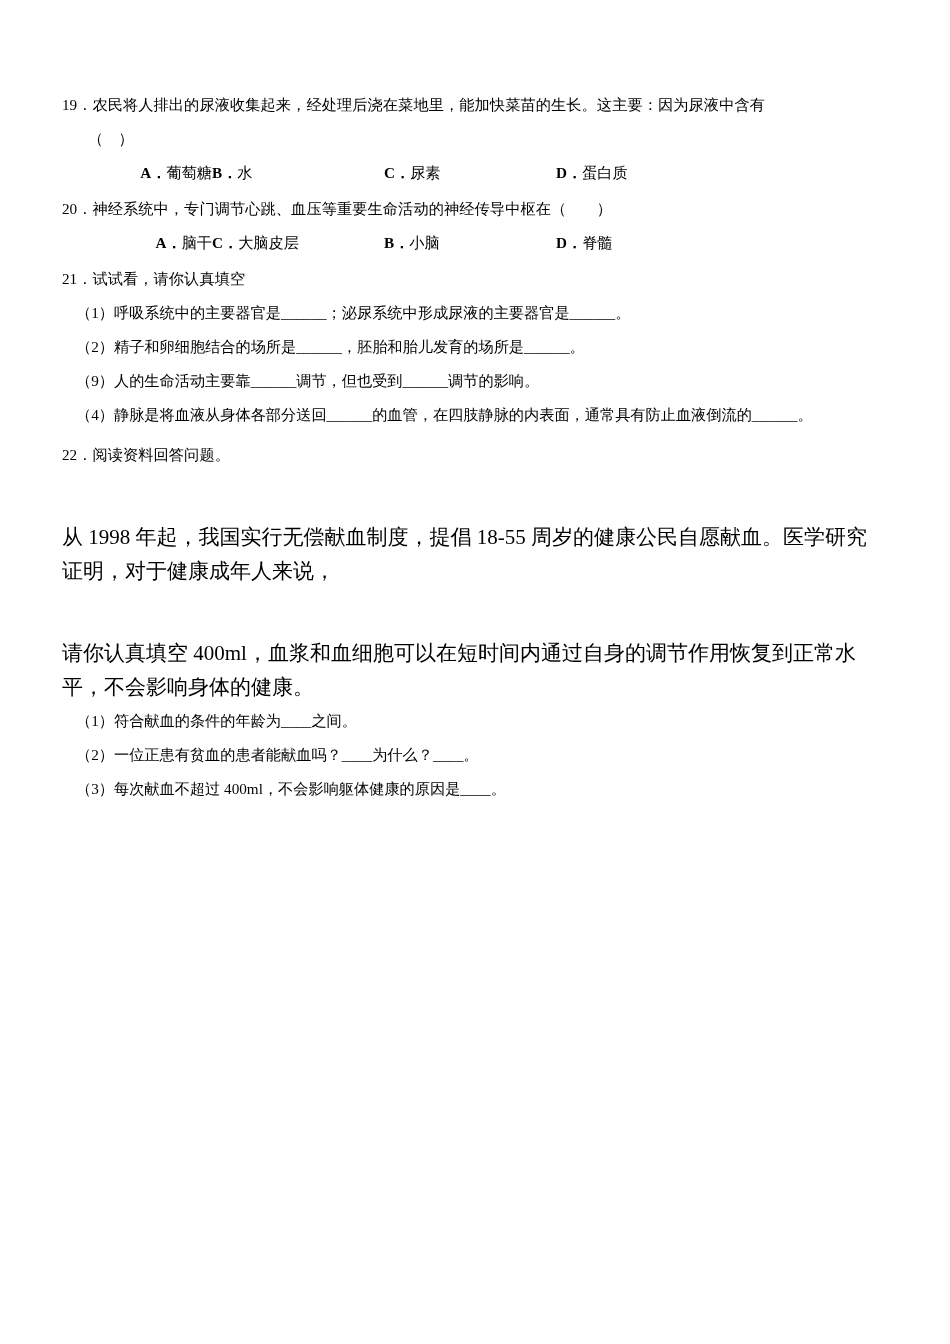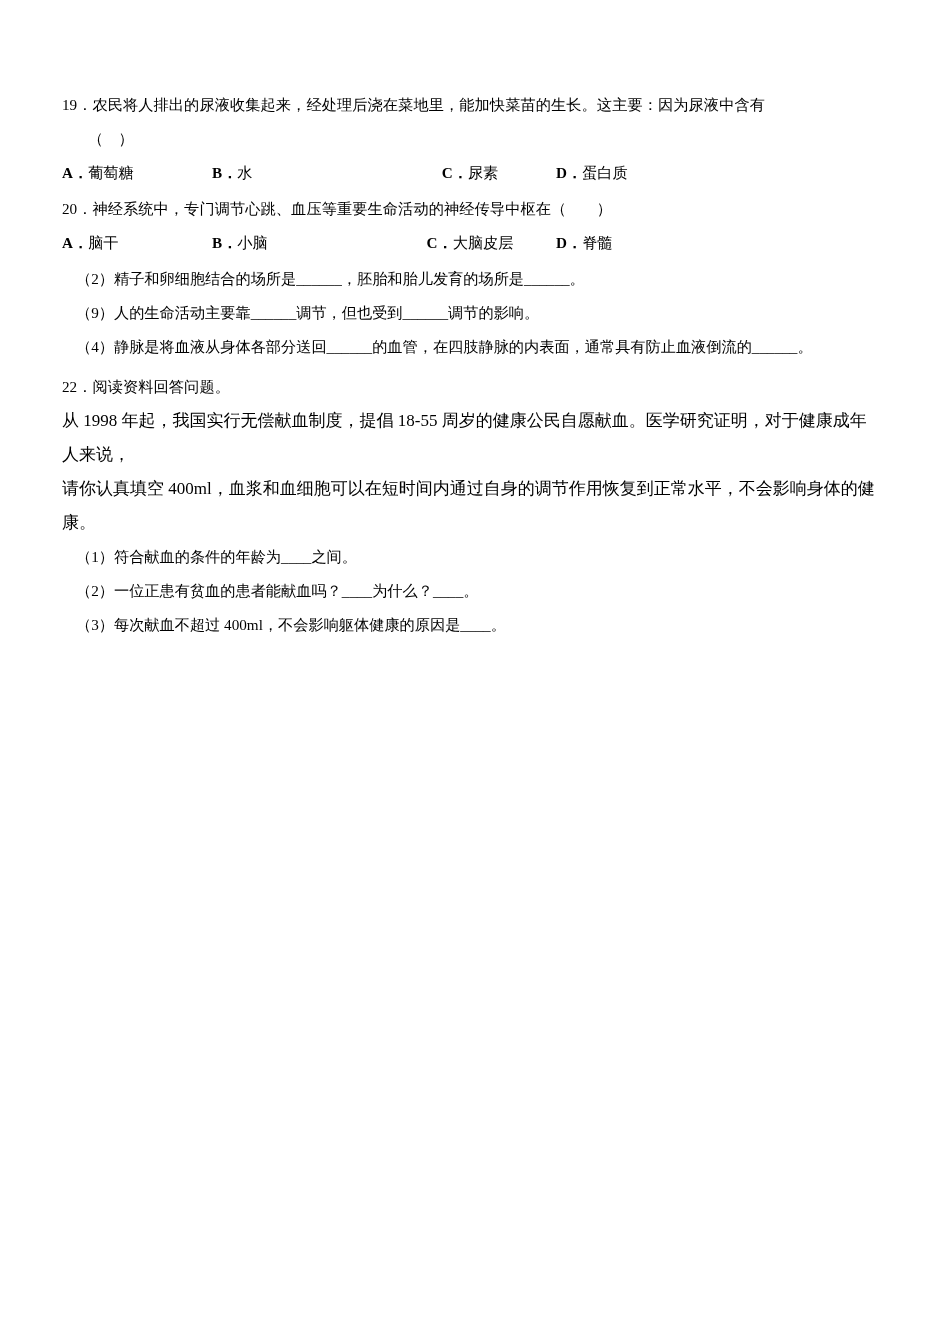--- a/index.html
+++ b/index.html
@@ -40,31 +40,32 @@
     font-size: 15.2px;
     line-height: 34px;
   }
   .opt {
     white-space: nowrap;
   }
   .opt-label {
     font-weight: bold;
     font-family: "Liberation Serif", serif;
   }
-  .opt-w1 { width: 150px; }
+  .opt-w1 { width: 150px; text-align: right; }
   .opt-w2 { width: 172px; }
-  .opt-w3 { width: 172px; text-align: center; }
+  .opt-w3 { width: 172px; }
   .sub {
     padding-left: 14px;
     font-size: 15.2px;
     line-height: 34px;
   }
   .passage {
-    font-size: 17px;
+    font-size: 21px;
     line-height: 34px;
+    margin-top: 48px;
   }
   .spacer-sm { height: 2px; }
   .spacer-md { height: 6px; }
   .num {
     font-family: "Liberation Serif", serif;
   }
 </style>
 </head>
 <body>
 
@@ -94,35 +95,39 @@
   <div class="spacer-sm"></div>
 
   <div class="q-block">
     <div class="line">
       <span class="num">20．</span><span class="stem">神经系统中，专门调节心跳、血压等重要生命活动的神经传导中枢在（　　）</span>
     </div>
     <div class="options">
       <div class="opt opt-w1">
         <span class="opt-label">A．</span><span>脑干</span>
       </div>
+      <div class="opt opt-w3">
+        <span class="opt-label">C．</span><span>大脑皮层</span>
+      </div>
       <div class="opt opt-w2">
         <span class="opt-label">B．</span><span>小脑</span>
-      </div>
-      <div class="opt opt-w3">
-        <span class="opt-label">C．</span><span>大脑皮层</span>
       </div>
       <div class="opt">
         <span class="opt-label">D．</span><span>脊髓</span>
       </div>
     </div>
   </div>
 
   <div class="spacer-sm"></div>
 
   <div class="q-block">
+    <div class="line">
+      <span class="num">21．</span><span class="stem">试试看，请你认真填空</span>
+    </div>
+    <div class="sub">（1）呼吸系统中的主要器官是______；泌尿系统中形成尿液的主要器官是______。</div>
     <div class="sub">（2）精子和卵细胞结合的场所是______，胚胎和胎儿发育的场所是______。</div>
     <div class="sub">（9）人的生命活动主要靠______调节，但也受到______调节的影响。</div>
     <div class="sub">（4）静脉是将血液从身体各部分送回______的血管，在四肢静脉的内表面，通常具有防止血液倒流的______。</div>
   </div>
 
   <div class="spacer-md"></div>
 
   <div class="q-block">
     <div class="line">
       <span class="num">22．</span><span class="stem">阅读资料回答问题。</span>

